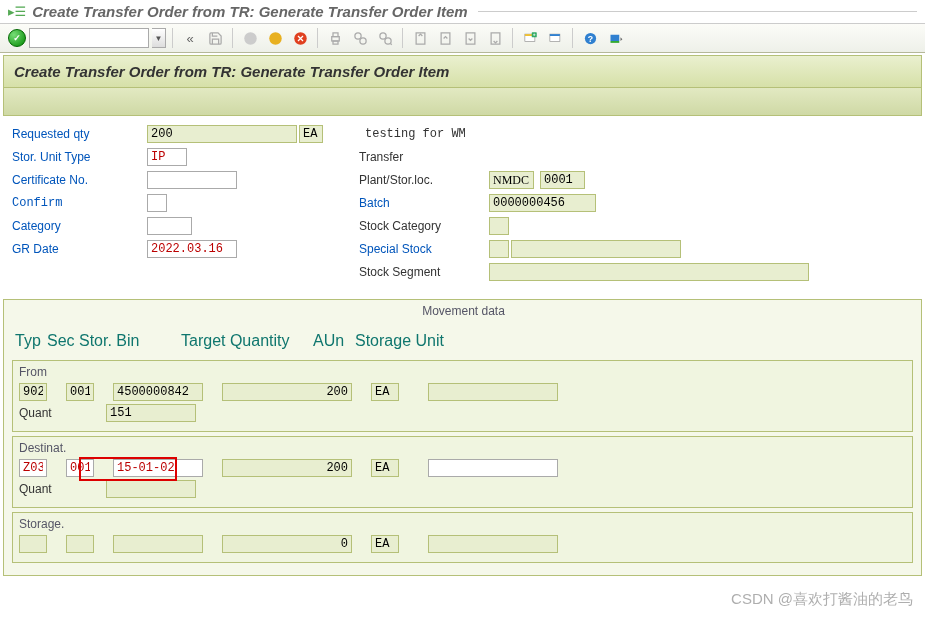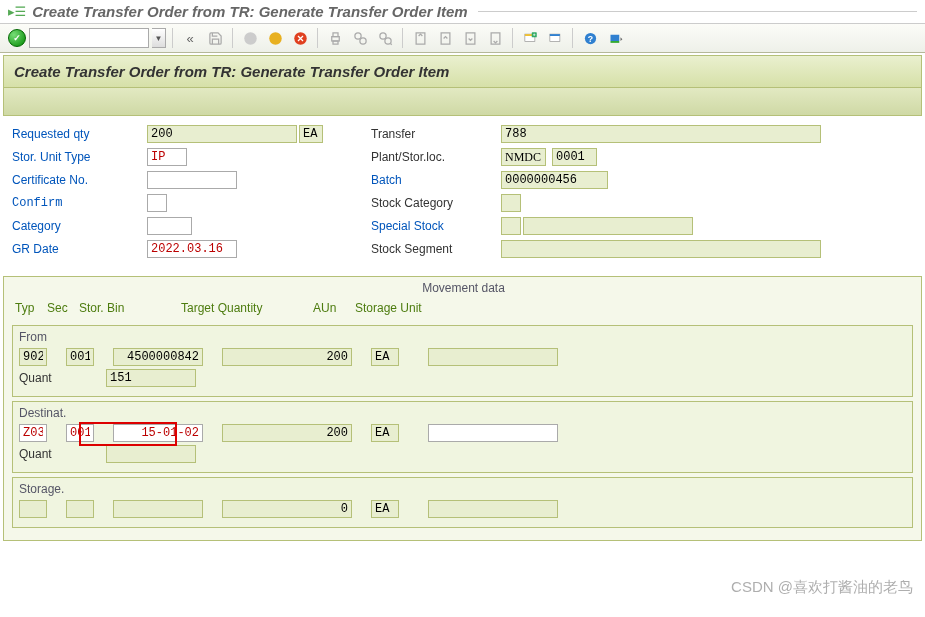--- a/index.html
+++ b/index.html
@@ -15,57 +15,57 @@
     .toolbar .cmd-input { width: 120px; height: 20px; border: 1px solid #aaa; background: #fff; padding: 0 3px; }
     .toolbar .dd-btn { width: 14px; height: 20px; border: 1px solid #aaa; border-left: none; background: linear-gradient(#fff,#ddd); display: inline-flex; align-items:center; justify-content:center; font-size:8px; color:#555; }
     .toolbar .sep { width: 1px; height: 20px; background: #ccc; margin: 0 3px; }
     .toolbar .tbtn { width: 22px; height: 22px; display: inline-flex; align-items: center; justify-content: center; font-size: 13px; color: #888; cursor: pointer; }
     .toolbar .tbtn svg { width: 15px; height: 15px; }
     
     .page-header { background: linear-gradient(#eaf0cf, #d6e0a8); border: 1px solid #b5c078; margin: 2px 3px 0; padding: 7px 10px; font-style: italic; font-weight: bold; font-size: 15px; color: #333; }
     .sub-band { background: linear-gradient(#e2e9c2, #cfd9a5); border: 1px solid #b5c078; border-top: none; margin: 0 3px; height: 28px; }
     
     .content { padding: 8px 12px; }
-    .two-col { display: flex; gap: 48px; }
+    .two-col { display: flex; gap: 36px; }
     .form-row { display: flex; align-items: center; margin-bottom: 3px; min-height: 20px; }
     .form-row .lbl { width: 135px; color: #333; }
     .form-row .lbl.link { color: #0055bb; cursor: pointer; text-decoration: none; }
     .form-row .lbl.link.mono { font-family: 'Courier New', monospace; }
     .col-right .form-row .lbl { width: 130px; }
     .fld { border: 1px solid #aaa; background: #fff; height: 18px; padding: 0 3px; font-family: 'Courier New', monospace; font-size: 12px; }
     .fld.ro { background: #e8eed0; border: 1px solid #b5c078; }
     .fld.red { color: #b00; }
     .col-right .tftext { margin-left: 6px; font-family: 'Courier New', monospace; font-size: 12px; }
     
     .group { border: 1px solid #b5c078; background: #f5f8ea; margin: 6px 3px; padding: 4px 8px 8px; }
     .group-title { color: #556; font-size: 12px; margin-bottom: 6px; padding-left: 2px; text-align: center; }
     .col-headers { display: flex; gap: 2px; padding: 0 3px 6px; }
-    .col-headers span { color: #4d7c0f; cursor: pointer; font-size: 12px; }
+    .col-headers span { color: #0f766e; cursor: pointer; font-size: 16px; margin-top: 8px; }
     .ch-typ { width: 30px; }
     .ch-sec { width: 30px; }
     .ch-bin { width: 100px; }
     .ch-qty { width: 130px; }
     .ch-aun { width: 40px; }
     .ch-su { width: 120px; }
     
     .subgroup { border: 1px solid #b5c078; background: #f0f5e0; margin: 4px 0; padding: 4px 6px 6px; }
     .subgroup-title { color: #556; font-size: 12px; margin-bottom: 4px; }
     .srow { display: flex; align-items: center; gap: 19px; margin-bottom: 3px; }
     .srow .fld { text-align: left; }
     .srow .qlbl { width: 68px; color: #333; }
     .fld.typ { width: 28px; }
     .fld.sec { width: 28px; }
-    .fld.bin { width: 90px; text-align: right; }
+    .fld.bin { width: 90px; }
     .fld.qty { width: 130px; text-align: right; }
     .fld.aun { width: 28px; }
     .fld.su { width: 130px; }
     .fld.quant { width: 90px; }
     
     .highlight-box { position: absolute; border: 2px solid #d00; pointer-events: none; }
-    .watermark { position: fixed; bottom: 20px; right: 12px; color: rgba(120,120,120,0.6); font-size: 15px; font-family: sans-serif; }
+    .watermark { position: fixed; bottom: 8px; right: 12px; color: rgba(120,120,120,0.6); font-size: 15px; font-family: sans-serif; }
   </style>
 </head>
 <body>
 
 <div class="title-bar">
   <span class="menu-icon">▸☰</span>
   <span class="title">Create Transfer Order from TR: Generate Transfer Order Item</span>
   <span class="line"></span>
 </div>
 
@@ -203,22 +203,24 @@
         <span class="lbl link">Category</span>
         <input class="fld" style="width: 45px;" value="">
       </div>
       <div class="form-row">
         <span class="lbl link">GR Date</span>
         <input class="fld red" style="width: 90px;" value="2022.03.16">
       </div>
     </div>
     <div class="col-right">
       <div class="form-row">
+          <span class="tftext">testing for WM</span>
+        </div>
+      <div class="form-row">
         <span class="lbl">Transfer</span>
-        <input class="fld ro" style="width: 320px;" value="788">
       </div>
       <div class="form-row">
         <span class="lbl">Plant/Stor.loc.</span>
         <input class="fld ro" style="width: 45px; font-family: Liberation Serif, serif;" value="NMDC">
         <input class="fld ro" style="width: 45px; margin-left: 6px;" value="0001">
       </div>
       <div class="form-row">
         <span class="lbl link">Batch</span>
         <input class="fld ro" style="width: 107px;" value="0000000456">
       </div>

